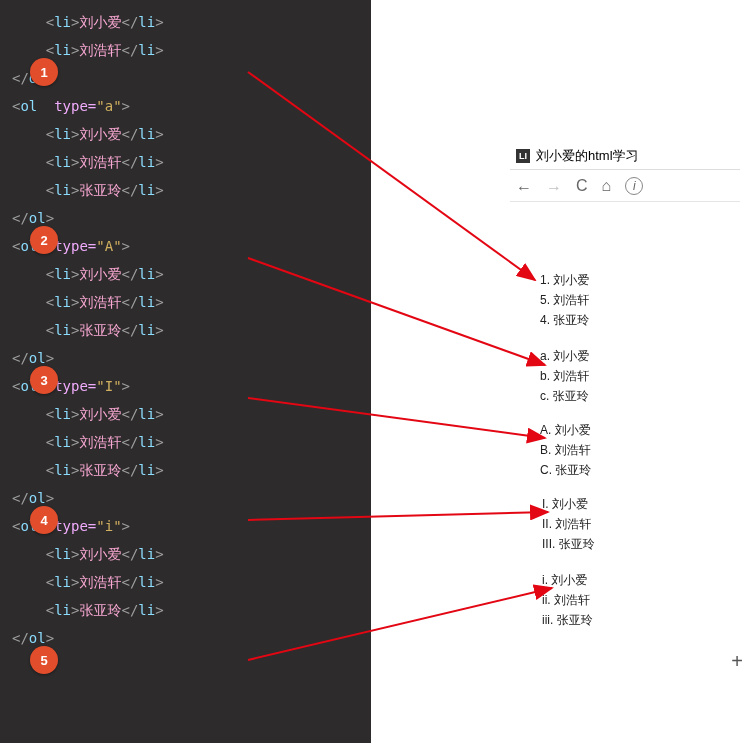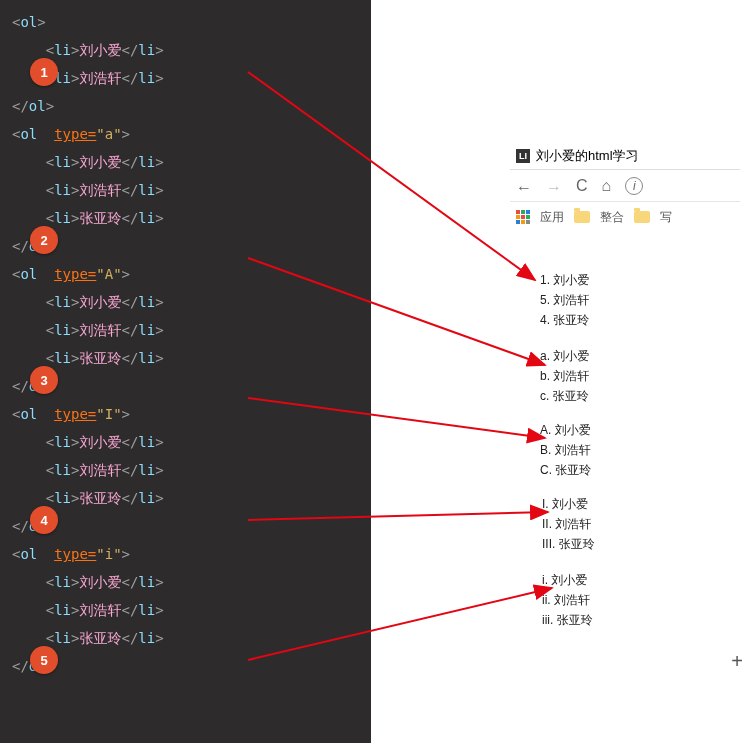--- a/index.html
+++ b/index.html
@@ -18,21 +18,21 @@
     background: #2d2b2b;
     padding: 8px 12px 8px 12px;
     font-family: "Consolas", monospace;
     font-size: 14px;
     line-height: 28px;
     color: #d4d4d4;
   }
   .code-line { white-space: pre; }
   .tag { color: #8cdcfe; }
   .angle { color: #9e9e9e; }
-  .attr { color: #f97316; text-decoration: underline; }
+  .attr { color: #f0abfc; }
   .val { color: #d0b060; }
   .txt { color: #f9a8d4; }
   .badge {
     position: absolute;
     width: 28px; height: 28px;
     border-radius: 50%;
     background: #e24e2c;
     color: #fff;
     font-size: 13px;
     font-weight: bold;
@@ -127,21 +127,20 @@
     bottom: 70px;
     font-size: 20px;
     color: #555;
     font-weight: 300;
   }
 </style>
 </head>
 <body>
 
 <div class="editor" id="editor">
-    <div class="code-line"><span class="angle">&lt;</span><span class="tag">ol</span><span class="angle">&gt;</span></div>
     <div class="code-line">    <span class="angle">&lt;</span><span class="tag">li</span><span class="angle">&gt;</span><span class="txt">刘小爱</span><span class="angle">&lt;/</span><span class="tag">li</span><span class="angle">&gt;</span></div>
     <div class="code-line">    <span class="angle">&lt;</span><span class="tag">li</span><span class="angle">&gt;</span><span class="txt">刘浩轩</span><span class="angle">&lt;/</span><span class="tag">li</span><span class="angle">&gt;</span></div>
     <div class="code-line"><span class="angle">&lt;/</span><span class="tag">ol</span><span class="angle">&gt;</span></div>
     <div class="code-line"><span class="angle">&lt;</span><span class="tag">ol</span>  <span class="attr">type=</span><span class="val">"a"</span><span class="angle">&gt;</span></div>
     <div class="code-line">    <span class="angle">&lt;</span><span class="tag">li</span><span class="angle">&gt;</span><span class="txt">刘小爱</span><span class="angle">&lt;/</span><span class="tag">li</span><span class="angle">&gt;</span></div>
     <div class="code-line">    <span class="angle">&lt;</span><span class="tag">li</span><span class="angle">&gt;</span><span class="txt">刘浩轩</span><span class="angle">&lt;/</span><span class="tag">li</span><span class="angle">&gt;</span></div>
     <div class="code-line">    <span class="angle">&lt;</span><span class="tag">li</span><span class="angle">&gt;</span><span class="txt">张亚玲</span><span class="angle">&lt;/</span><span class="tag">li</span><span class="angle">&gt;</span></div>
     <div class="code-line"><span class="angle">&lt;/</span><span class="tag">ol</span><span class="angle">&gt;</span></div>
     <div class="code-line"><span class="angle">&lt;</span><span class="tag">ol</span>  <span class="attr">type=</span><span class="val">"A"</span><span class="angle">&gt;</span></div>
     <div class="code-line">    <span class="angle">&lt;</span><span class="tag">li</span><span class="angle">&gt;</span><span class="txt">刘小爱</span><span class="angle">&lt;/</span><span class="tag">li</span><span class="angle">&gt;</span></div>
@@ -172,38 +171,20 @@
   <div class="tab-bar">
     <div class="favicon">LI</div>
     <span>刘小爱的html学习</span>
   </div>
   <div class="nav-bar">
     <span>←</span>
     <span style="opacity:0.4">→</span>
     <span>C</span>
     <span>⌂</span>
     <span class="info-circle">i</span>
-  </div>
-  <div class="bookmark-bar">
-    <span class="apps-icon">
-      <span style="background:#e74c3c"></span>
-        <span style="background:#27ae60"></span>
-        <span style="background:#2980d9"></span>
-      <span style="background:#f39c12"></span>
-        <span style="background:#e74c3c"></span>
-        <span style="background:#27ae60"></span>
-      <span style="background:#2980d9"></span>
-        <span style="background:#f39c12"></span>
-        <span style="background:#888"></span>
-    </span>
-    <span>应用</span>
-    <span class="folder-icon"></span>
-    <span>整合</span>
-    <span class="folder-icon"></span>
-    <span>写</span>
   </div>
 </div>
 
 <div id="outputs">
     <div class="output" style="top: 270px;">
       <div class="row">1. 刘小爱</div>
       <div class="row">5. 刘浩轩</div>
       <div class="row">4. 张亚玲</div>
     </div>
     <div class="output" style="top: 346px;">

